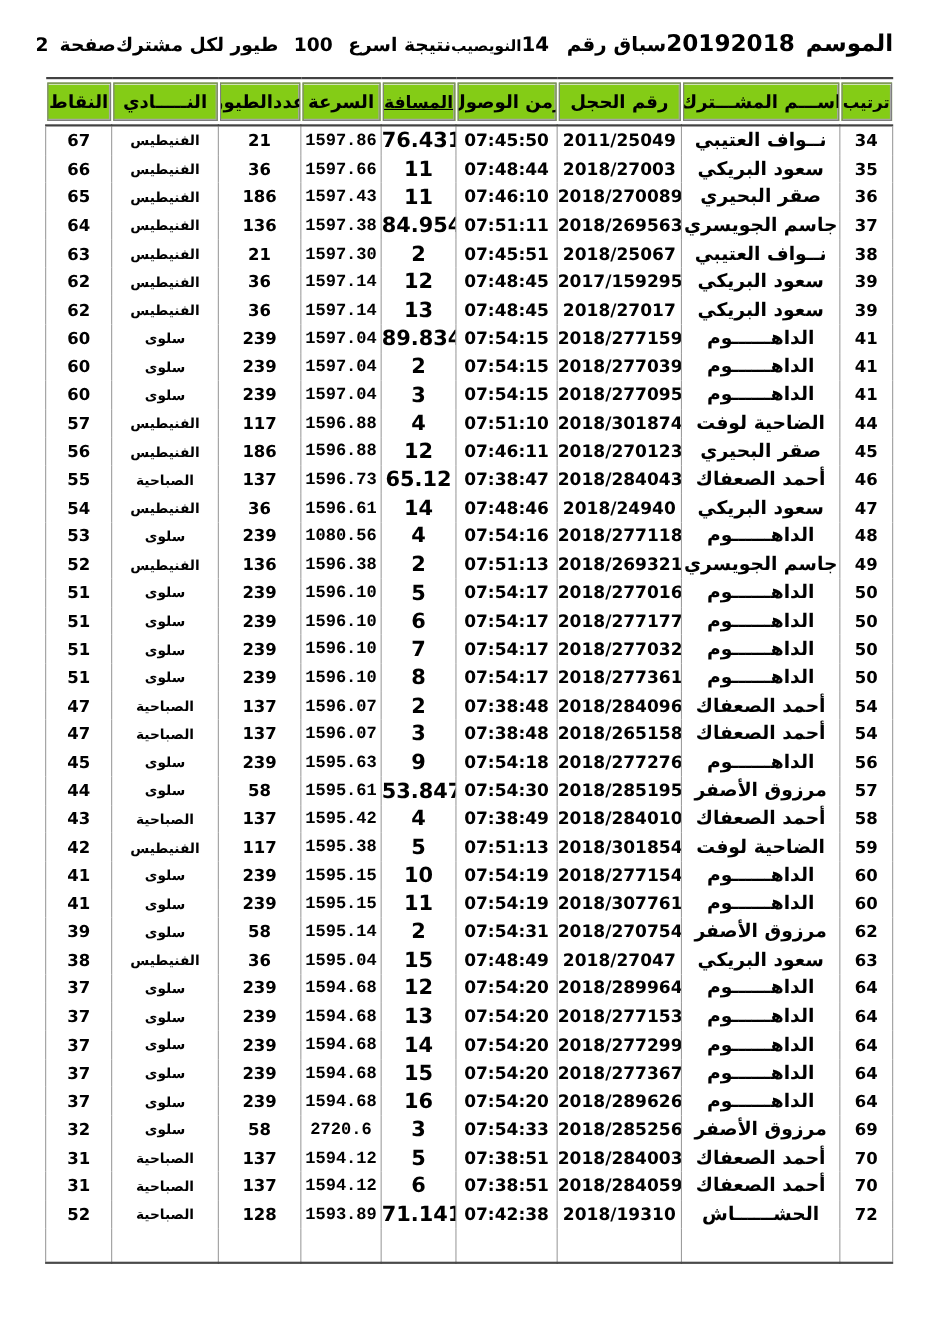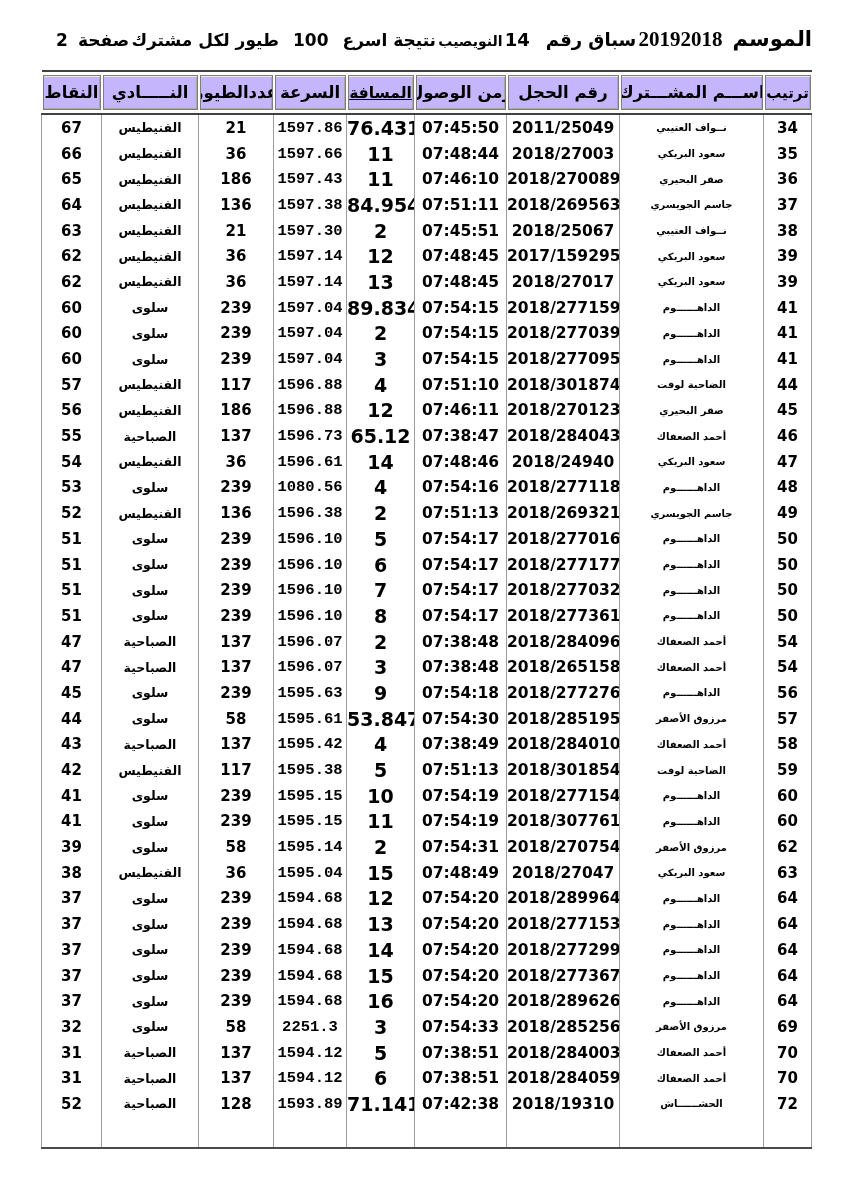--- a/index.html
+++ b/index.html
@@ -12,54 +12,54 @@
   .page { position:relative; width:848px; height:1200px; direction:rtl; background:#fff; }
 
   
   .title-row {
     position:absolute; top:27px; right:36px; left:56px;
     display:flex; justify-content:space-between; align-items:baseline;
     font-size:17px; white-space:nowrap;
   }
   .t-seg { display:inline-flex; align-items:baseline; gap:10px; }
   .t-season { font-size:21px; }
-  .t-season .num { font-size:21px;font-family:Liberation Serif, serif; }
+  .t-season .num { font-size:21px; }
   .t-race { font-size:18px; gap:16px; }
   .t-loc { font-size:14px; }
   .t-result { gap:14px; }
   .num { direction:ltr; unicode-bidi:embed; }
 
   
   table.results {
     position:absolute; top:70px; right:36px;
     width:770px; table-layout:fixed; border-collapse:collapse;
     direction:rtl;
     border-bottom:2px solid #4a4a4a;
   }
   thead tr { border-top:2px solid #424242; border-bottom:2px solid #424242; }
   thead th { padding:3px 1px; background:#fff; font-weight:bold; }
   .hbox {
-    background:#c4b5fd;
+    background:#84cc16;
     border:1px solid #7e7e7e;
     box-shadow: inset 0 1px 0 #e9e9e9, inset -1px -1px 0 #a8a8a8;
     height:33px; display:flex; align-items:center; justify-content:center;
     font-size:16.5px; overflow:hidden; white-space:nowrap;
   }
   th.c-rank .hbox { font-size:15px; }
   th.c-dist .hbox { font-size:15.5px;text-decoration:underline; }
 
   tbody td {
     border-left:1px solid #9d9d9d; border-right:1px solid #9d9d9d;
     height:25.7px; padding:0; text-align:center; vertical-align:middle;
     overflow:hidden; white-space:nowrap; font-weight:bold;
   }
   tbody tr.spacer td { height:30px; }
 
   td.c-rank   { font-size:15px; }
-  td.c-name   { font-size:10px; }
+  td.c-name   { font-size:17px; }
   td.c-ring   { font-size:15.5px; direction:ltr; }
   td.c-time   { font-size:15.5px; direction:ltr; }
   td.c-dist   { font-size:19px; direction:ltr; }
   td.c-speed  { font-size:15.5px; direction:ltr;font-family:Liberation Mono, monospace; }
   td.c-birds  { font-size:15px; }
   td.c-club   { font-size:12.5px; }
   td.c-points { font-size:15px; }
 </style>
 </head>
 <body>
@@ -515,21 +515,21 @@
       <td class="c-birds">239</td>
       <td class="c-club">سلوى</td>
       <td class="c-points">37</td>
     </tr>
         <tr>
       <td class="c-rank">69</td>
       <td class="c-name">مرزوق الأصفر</td>
       <td class="c-ring">2018/285256</td>
       <td class="c-time">07:54:33</td>
       <td class="c-dist">3</td>
-      <td class="c-speed">2251.3</td>
+      <td class="c-speed">2720.6</td>
       <td class="c-birds">58</td>
       <td class="c-club">سلوى</td>
       <td class="c-points">32</td>
     </tr>
         <tr>
       <td class="c-rank">70</td>
       <td class="c-name">أحمد الصعفاك</td>
       <td class="c-ring">2018/284003</td>
       <td class="c-time">07:38:51</td>
       <td class="c-dist">5</td>

